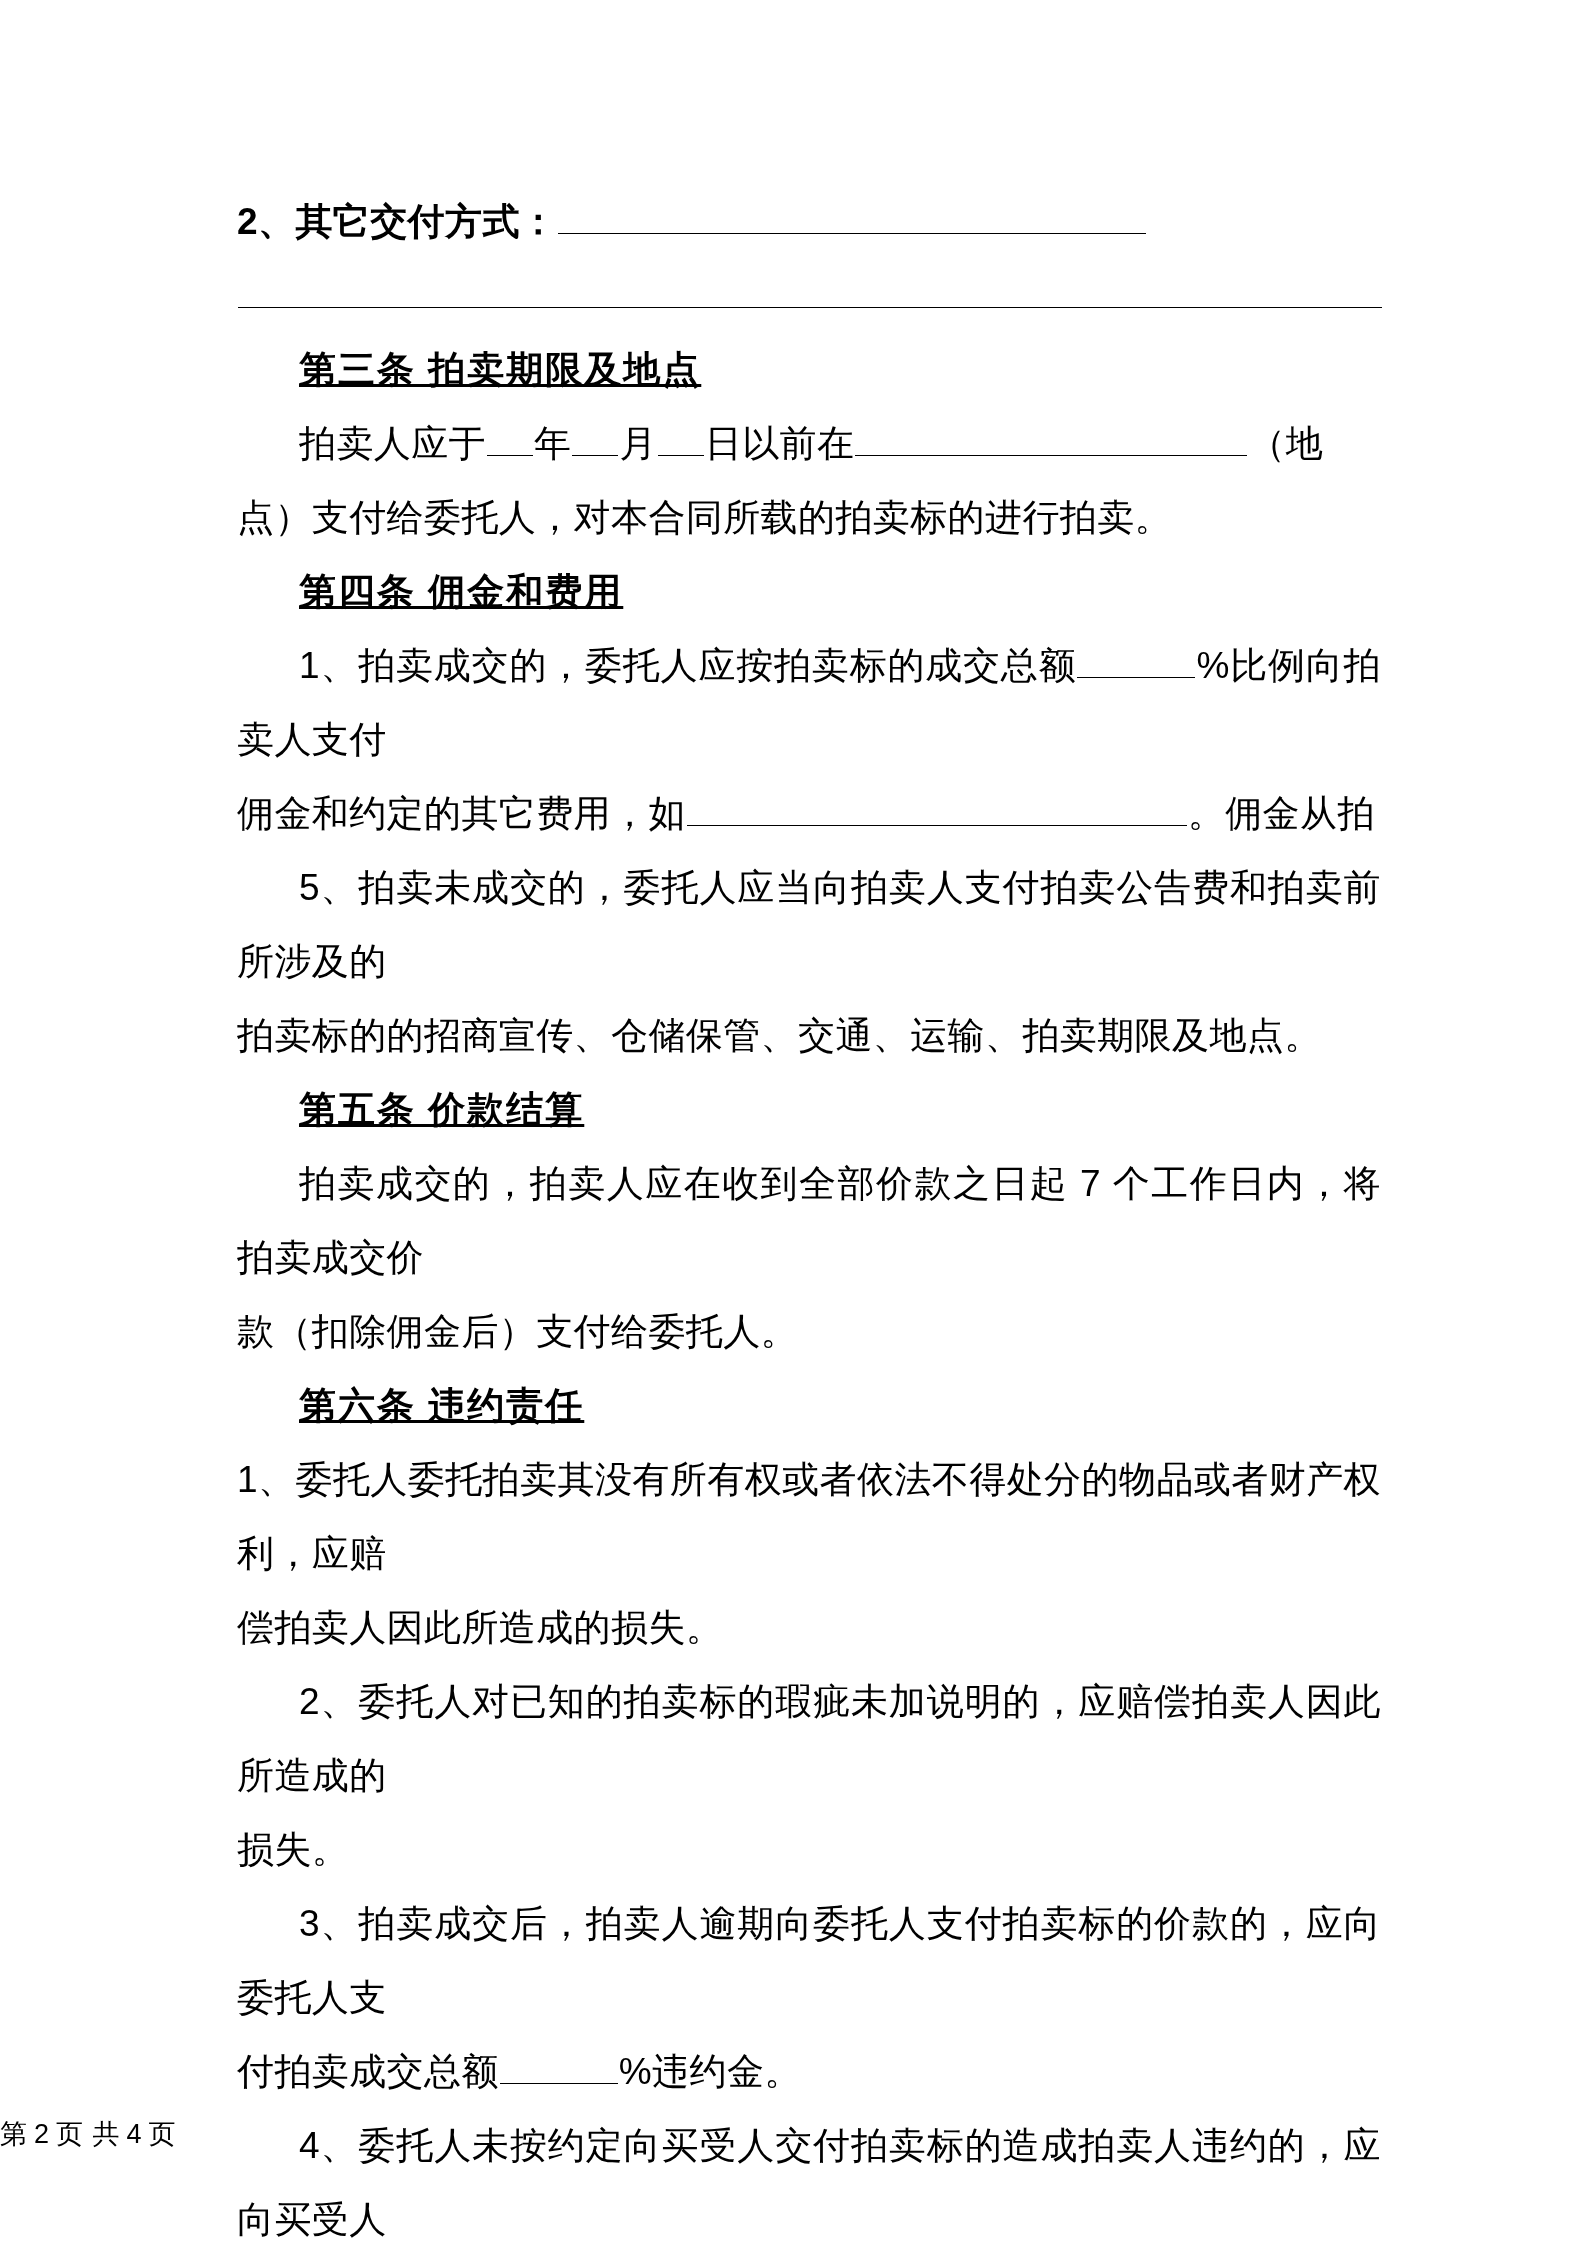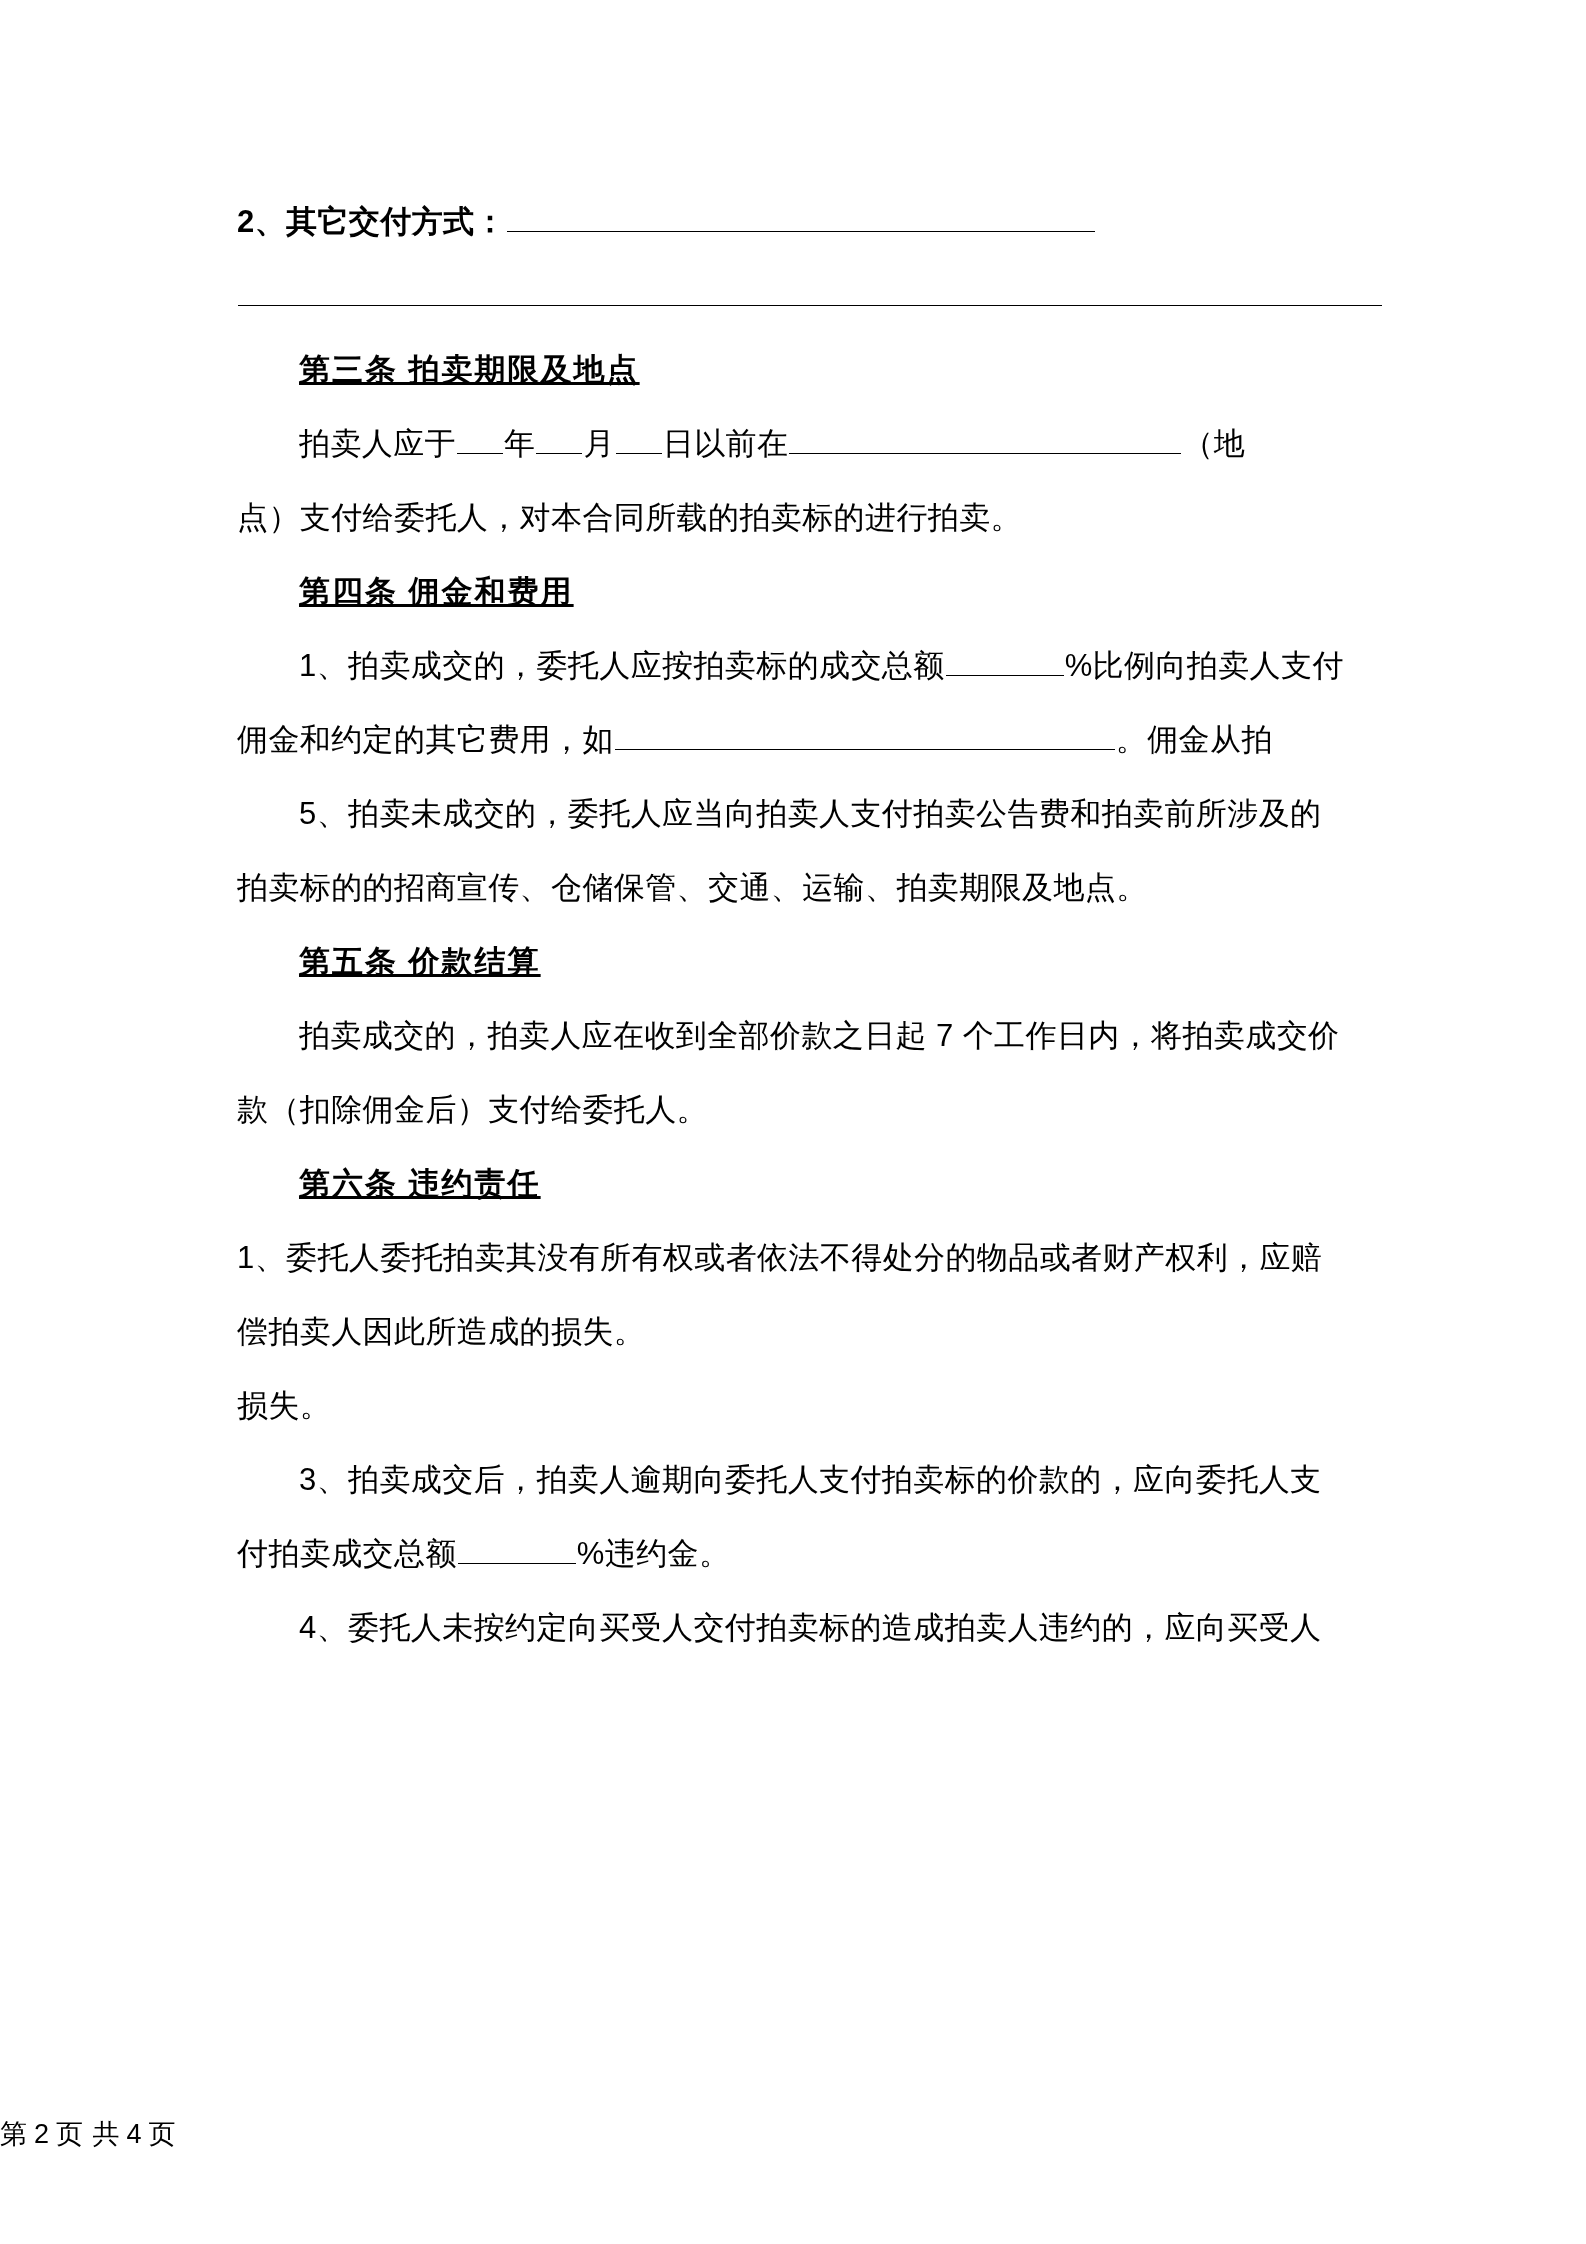--- a/index.html
+++ b/index.html
@@ -17,21 +17,21 @@
   }
   .page {
     position: absolute;
     left: 0; top: 0;
     width: 1586px;
     height: 2244px;
     box-sizing: border-box;
     padding: 185px 205px 0 237px;
   }
   .para {
-    font-size: 31px;
+    font-size: 37px;
     line-height: 74px;
     letter-spacing: 0.4px;
     text-align: justify;
     white-space: normal;
     margin: 0;
   }
   .bold {
     font-weight: bold;
   }
   .indent2 {
@@ -106,20 +106,21 @@
 
   <div class="para indent2 heading">第五条  价款结算</div>
   <div class="para indent2">拍卖成交的，拍卖人应在收到全部价款之日起 7 个工作日内，将拍卖成交价</div>
   <div class="para indent-none">款（扣除佣金后）支付给委托人。</div>
 
   <div class="para indent2 heading">第六条    违约责任</div>
 
   <div class="para indent-none">1、委托人委托拍卖其没有所有权或者依法不得处分的物品或者财产权利，应赔</div>
   <div class="para indent-none">偿拍卖人因此所造成的损失。</div>
 
+  <div class="para indent2">2、委托人对已知的拍卖标的瑕疵未加说明的，应赔偿拍卖人因此所造成的</div>
   <div class="para indent-none">损失。</div>
 
   <div class="para indent2">3、拍卖成交后，拍卖人逾期向委托人支付拍卖标的价款的，应向委托人支</div>
   <div class="para indent-none">
     <span>付拍卖成交总额</span><span class="blank b-md"></span><span>%违约金。</span>
   </div>
 
   <div class="para indent2">4、委托人未按约定向买受人交付拍卖标的造成拍卖人违约的，应向买受人</div>
 
 </div>

